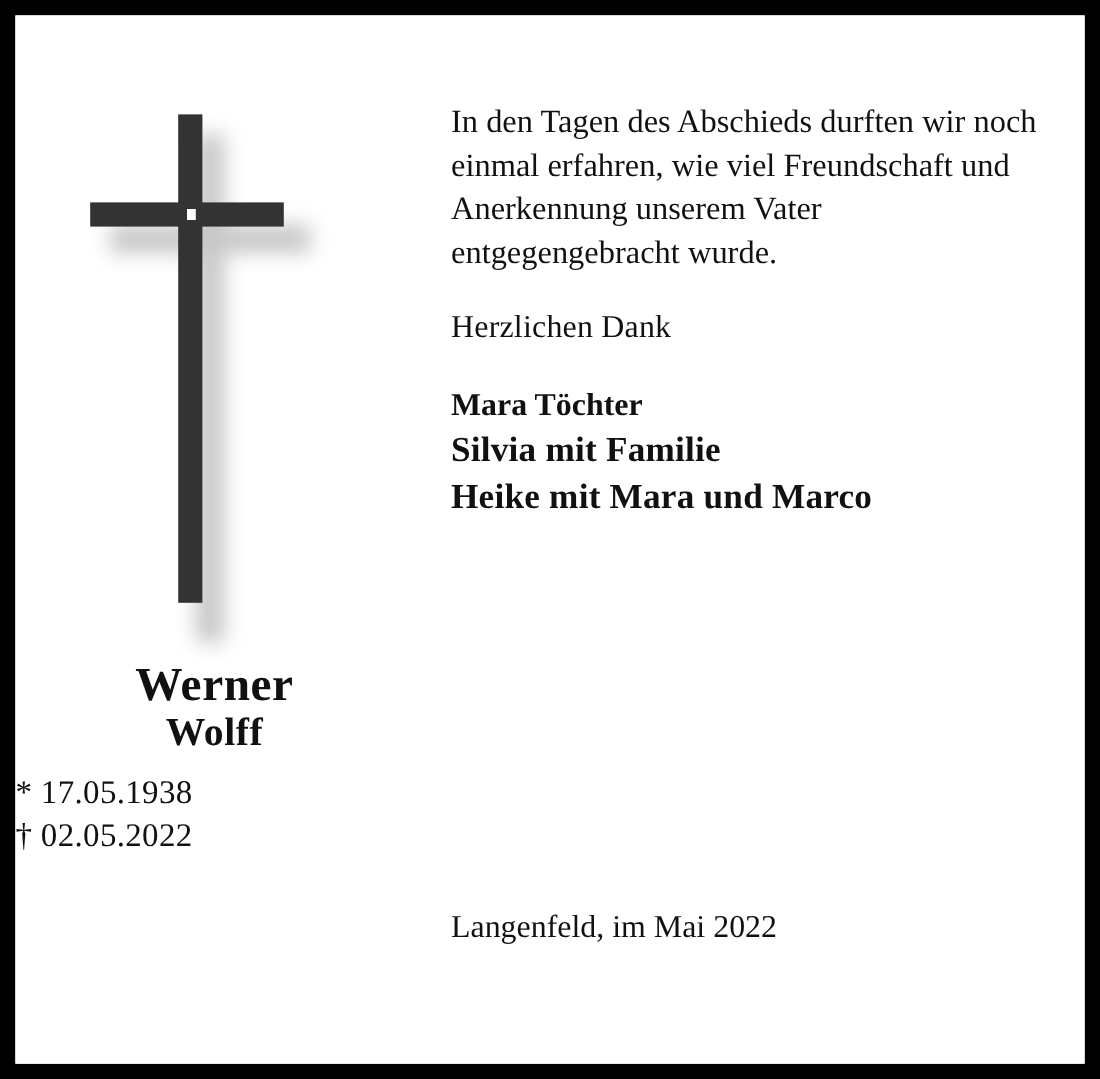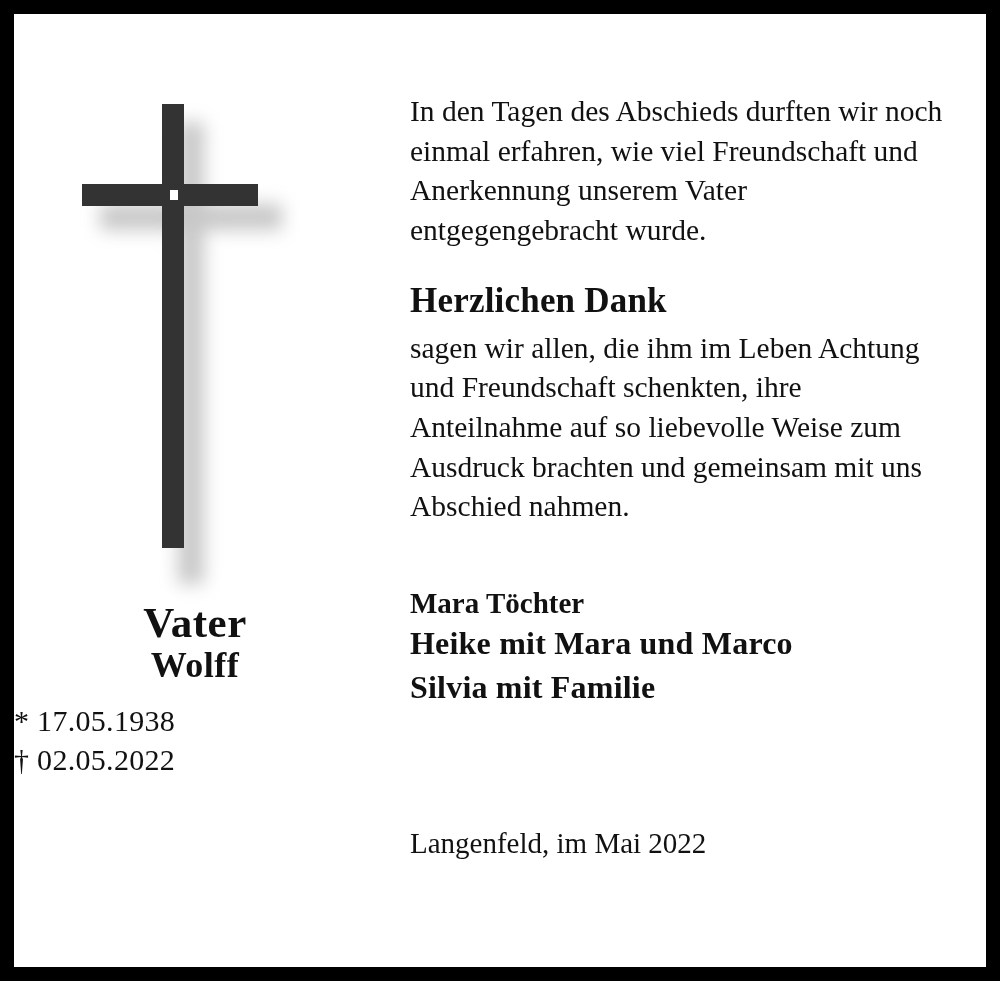--- a/index.html
+++ b/index.html
@@ -151,22 +151,22 @@
   }
 
   .para {
     font-size: 29.5px;
     line-height: 1.345;
     margin: 0 0 30px 0;
     max-width: 560px;
   }
 
   .thanks-head {
-    font-size: 35px;
-    font-weight: bold;
+    font-size: 29px;
+    font-weight: normal;
     margin: 0 0 8px 0;
     letter-spacing: 0.2px;
   }
 
   .block-gap-lg { height: 30px; }
 
   .signoff-label {
     font-size: 29px;
     font-weight: bold;
     margin: 0 0 2px 0;
@@ -201,43 +201,42 @@
           <div class="h"></div>
         </div>
         <div class="cross-main">
           <div class="v"></div>
           <div class="h"></div>
           <div class="notch"></div>
         </div>
       </div>
 
       <div class="deceased">
-        <div class="given">Vater</div>
+        <div class="given">Werner</div>
         <div class="family">Wolff</div>
       </div>
 
       <div class="dates">
         <div class="line">* 17.05.1938</div>
         <div class="line">† 02.05.2022</div>
       </div>
 
     </div>
 
     <div class="right-col">
 
       <p class="para">In den Tagen des Abschieds durften wir noch einmal erfahren, wie viel Freundschaft und Anerkennung unserem Vater entgegengebracht wurde.</p>
 
       <h2 class="thanks-head">Herzlichen Dank</h2>
 
-      <p class="para">sagen wir allen, die ihm im Leben Achtung und Freundschaft schenkten, ihre Anteilnahme auf so liebevolle Weise zum Ausdruck brachten und gemeinsam mit uns Abschied nahmen.</p>
 
       <div class="block-gap-lg"></div>
 
       <p class="signoff-label">Mara Töchter</p>
+      <p class="signoff-name">Silvia mit Familie</p>
       <p class="signoff-name">Heike mit Mara und Marco</p>
-      <p class="signoff-name">Silvia mit Familie</p>
 
       <p class="place-date">Langenfeld, im Mai 2022</p>
 
     </div>
 
   </div>
 </div>
 
 </body></html>

